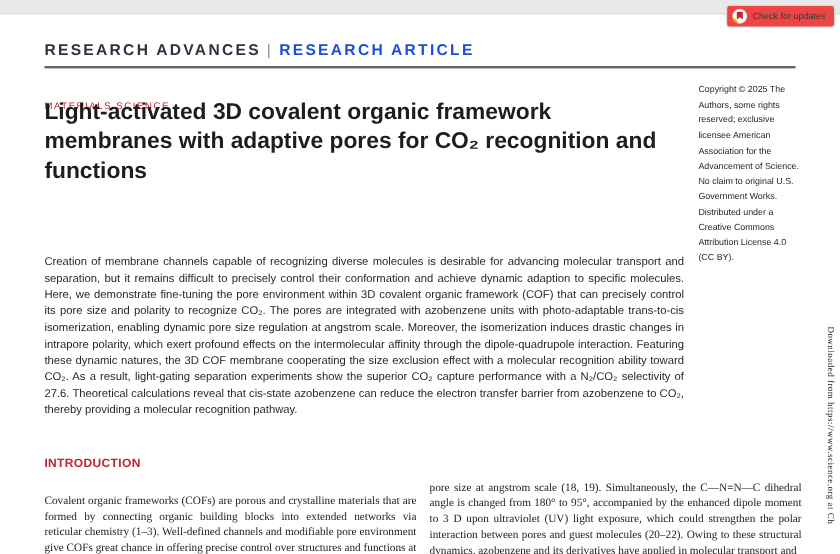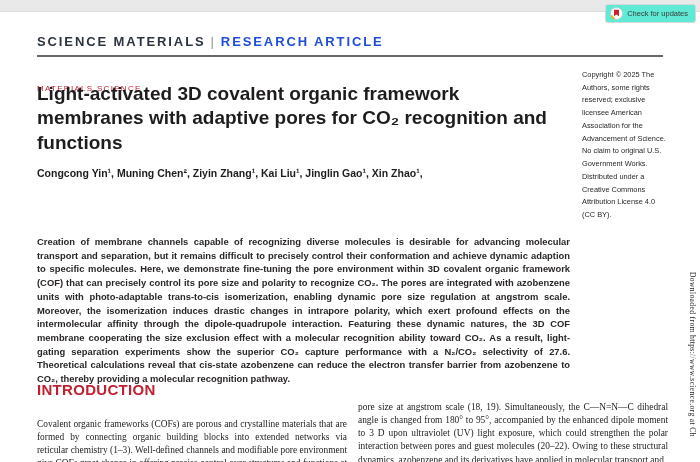--- a/index.html
+++ b/index.html
@@ -13,21 +13,21 @@
   }
   .top-bar {
     position:absolute; top:0; left:0;
     width:700px; height:12px;
     background:#e9e9e9;
     border-bottom:1px solid #dcdcdc;
   }
   .check-badge {
     position:absolute; top:4px; right:4px;
     display:flex; align-items:center; gap:4px;
-    background:#5eead4;
+    background:#ef4444;
     border:1px solid #d8d8d8;
     border-radius:3px;
     padding:2px 7px 2px 4px;
     font-size:7.5px; color:#3a3a3a;
     cursor:pointer;
   }
   .crossmark-icon { width:13px; height:13px; display:block; }
   .journal-header {
     position:absolute; left:37px; top:34px;
     font-size:13px; font-weight:bold; letter-spacing:1.9px;
@@ -51,39 +51,38 @@
     color:#1f1c1d;
   }
   .authors {
     position:absolute; left:37px; top:166px;
     font-size:10.5px; font-weight:bold; line-height:1.5;
     color:#1f1c1d;
   }
   .abstract {
     position:absolute; left:37px; top:211px;
     width:533px;
-    font-size:9.4px; font-weight:bold; line-height:1.46;
+    font-size:9.4px; font-weight:normal; line-height:1.46;
     text-align:justify;
     color:#2a2627;
-    margin-top:24px;
   }
   .copyright {
     position:absolute; left:582px; top:69px;
     width:88px;
     font-size:7.4px; line-height:1.72;
     color:#231f20;
   }
   .columns {
     position:absolute; left:37px; top:381px;
     width:631px;
     display:flex; gap:11px;
   }
   .col { width:310px; }
   .intro-heading {
-    color:#c02032; font-weight:bold; font-size:15px;
+    color:#c02032; font-weight:bold; font-size:10px;
     letter-spacing:0.3px; margin-bottom:5px;
   }
   .body-text {
     font-family:"Liberation Serif", serif;
     font-size:9.4px; line-height:1.4;
     text-align:justify;
     color:#1f1c1d;
     margin-top:20px;
   }
   .watermark {
@@ -103,31 +102,30 @@
 <div class="check-badge">
   <svg class="crossmark-icon" viewBox="0 0 20 20">
     <circle cx="10" cy="10" r="9.2" fill="#ffffff" stroke="#c9c9c9" stroke-width="1"></circle>
     <path d="M6.2 4.2h7.6v10.2l-3.8-2.9-3.8 2.9z" fill="#cf2029"></path>
     <path d="M3.4 12.4a7.4 7.4 0 0 0 4.3 4.4l-1.2 2.2a9.6 9.6 0 0 1-5.3-5.5z" fill="#f6a800"></path>
   </svg>
   <span>Check for updates</span>
 </div>
 
 <div class="journal-header">
-  <span>SCIENCE MATERIALS</span><span class="sep">|</span><span class="article-type">RESEARCH ARTICLE</span>
+  <span>RESEARCH ADVANCES</span><span class="sep">|</span><span class="article-type">RESEARCH ARTICLE</span>
 </div>
 
 <div class="header-rule"></div>
 
 <div class="section-label">MATERIALS SCIENCE</div>
 
 <h1 class="paper-title">Light-activated 3D covalent organic framework membranes with adaptive pores for CO₂ recognition and functions</h1>
 
 <div class="authors">
-  <div>Congcong Yin¹, Muning Chen², Ziyin Zhang¹, Kai Liu¹, Jinglin Gao¹, Xin Zhao¹,</div>
 </div>
 
 <p class="abstract">Creation of membrane channels capable of recognizing diverse molecules is desirable for advancing molecular transport and separation, but it remains difficult to precisely control their conformation and achieve dynamic adaption to specific molecules. Here, we demonstrate fine-tuning the pore environment within 3D covalent organic framework (COF) that can precisely control its pore size and polarity to recognize CO₂. The pores are integrated with azobenzene units with photo-adaptable trans-to-cis isomerization, enabling dynamic pore size regulation at angstrom scale. Moreover, the isomerization induces drastic changes in intrapore polarity, which exert profound effects on the intermolecular affinity through the dipole-quadrupole interaction. Featuring these dynamic natures, the 3D COF membrane cooperating the size exclusion effect with a molecular recognition ability toward CO₂. As a result, light-gating separation experiments show the superior CO₂ capture performance with a N₂/CO₂ selectivity of 27.6. Theoretical calculations reveal that cis-state azobenzene can reduce the electron transfer barrier from azobenzene to CO₂, thereby providing a molecular recognition pathway.</p>
 
 <div class="copyright">Copyright © 2025 The Authors, some rights reserved; exclusive licensee American Association for the Advancement of Science. No claim to original U.S. Government Works. Distributed under a Creative Commons Attribution License 4.0 (CC BY).</div>
 
 <div class="columns">
   <div class="col">
     <div class="intro-heading">INTRODUCTION</div>
     <p class="body-text">Covalent organic frameworks (COFs) are porous and crystalline materials that are formed by connecting organic building blocks into extended networks via reticular chemistry (1–3). Well-defined channels and modifiable pore environment give COFs great chance in offering precise control over structures and functions at molecu-</p>

